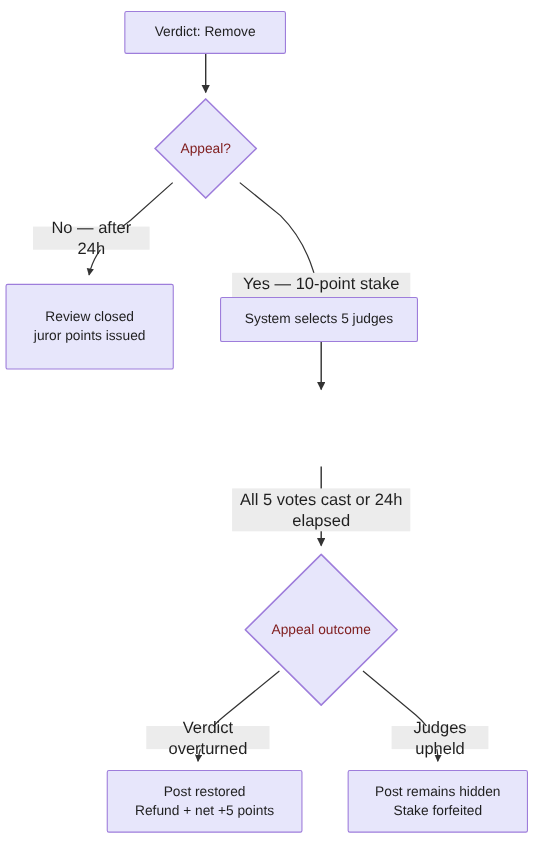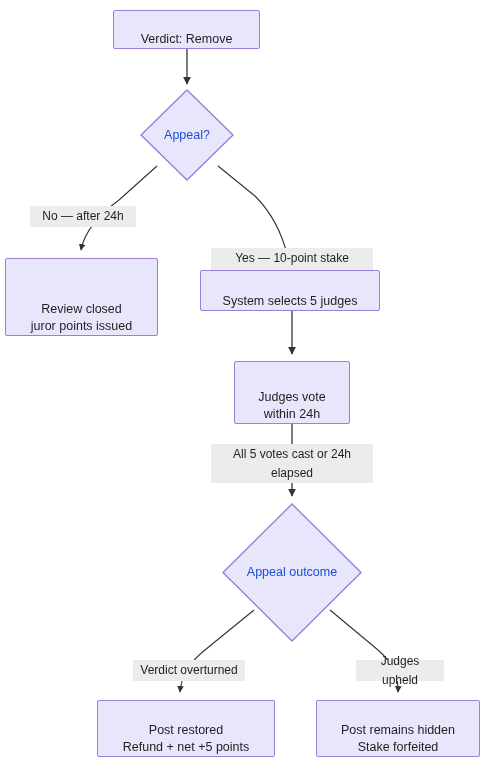--- a/index.html
+++ b/index.html
@@ -20,21 +20,21 @@
     left: 0;
     top: 0;
     width: 487px;
     height: 768px;
     pointer-events: none;
   }
   .node {
     position: absolute;
     box-sizing: border-box;
     display: flex;
-    align-items: flex-end;
+    align-items: center;
     justify-content: center;
     text-align: center;
     color: #1f1f1f;
     font-size: 12.5px;
     line-height: 17px;
   }
   .node-box {
     background: #e7e6fb;
     border: 1.2px solid #9e7ddb;
     border-radius: 2px;
@@ -48,32 +48,32 @@
   .diamond-shape {
     position: absolute;
     left: 0;
     top: 0;
     width: 100%;
     height: 100%;
   }
   .diamond-label {
     position: relative;
     z-index: 2;
-    color: #1d4ed8;
+    color: #7f1d1d;
     font-size: 12.5px;
     line-height: 17px;
     text-align: right;
     white-space: nowrap;
   }
   .edge-label {
     position: absolute;
     box-sizing: border-box;
     background: #ececec;
     color: #1f1f1f;
-    font-size: 12px;
+    font-size: 15px;
     line-height: 19px;
     text-align: center;
     display: flex;
     align-items: center;
     justify-content: center;
     padding: 0 6px;
     white-space: pre-line;
   }
   .node-text {
     white-space: pre-line;
@@ -129,24 +129,20 @@
 
   <div class="node node-box" style="left:5px; top:258px; width:153px; height:78px;">
     <span class="node-text">Review closed
 juror points issued</span>
   </div>
 
   <div class="node node-box" style="left:200px; top:270px; width:180px; height:41px;">
     <span class="node-text">System selects 5 judges</span>
   </div>
 
-  <div class="node node-box" style="left:234px; top:361px; width:116px; height:63px;">
-    <span class="node-text">Judges vote
-within 24h</span>
-  </div>
 
   <div class="edge-label" style="left:211px; top:444px; width:162px; height:39px;">
     <span>All 5 votes cast or 24h
 elapsed</span>
   </div>
 
   <div class="node-diamond-wrap" style="left:222px; top:503px; width:140px; height:139px;">
     <svg class="diamond-shape" viewBox="0 0 140 139" preserveAspectRatio="none" xmlns="http://www.w3.org/2000/svg">
       <polygon points="70,1 139,69.5 70,138 1,69.5" fill="#e7e6fb" stroke="#9e7ddb" stroke-width="1.4"></polygon>
     </svg>

